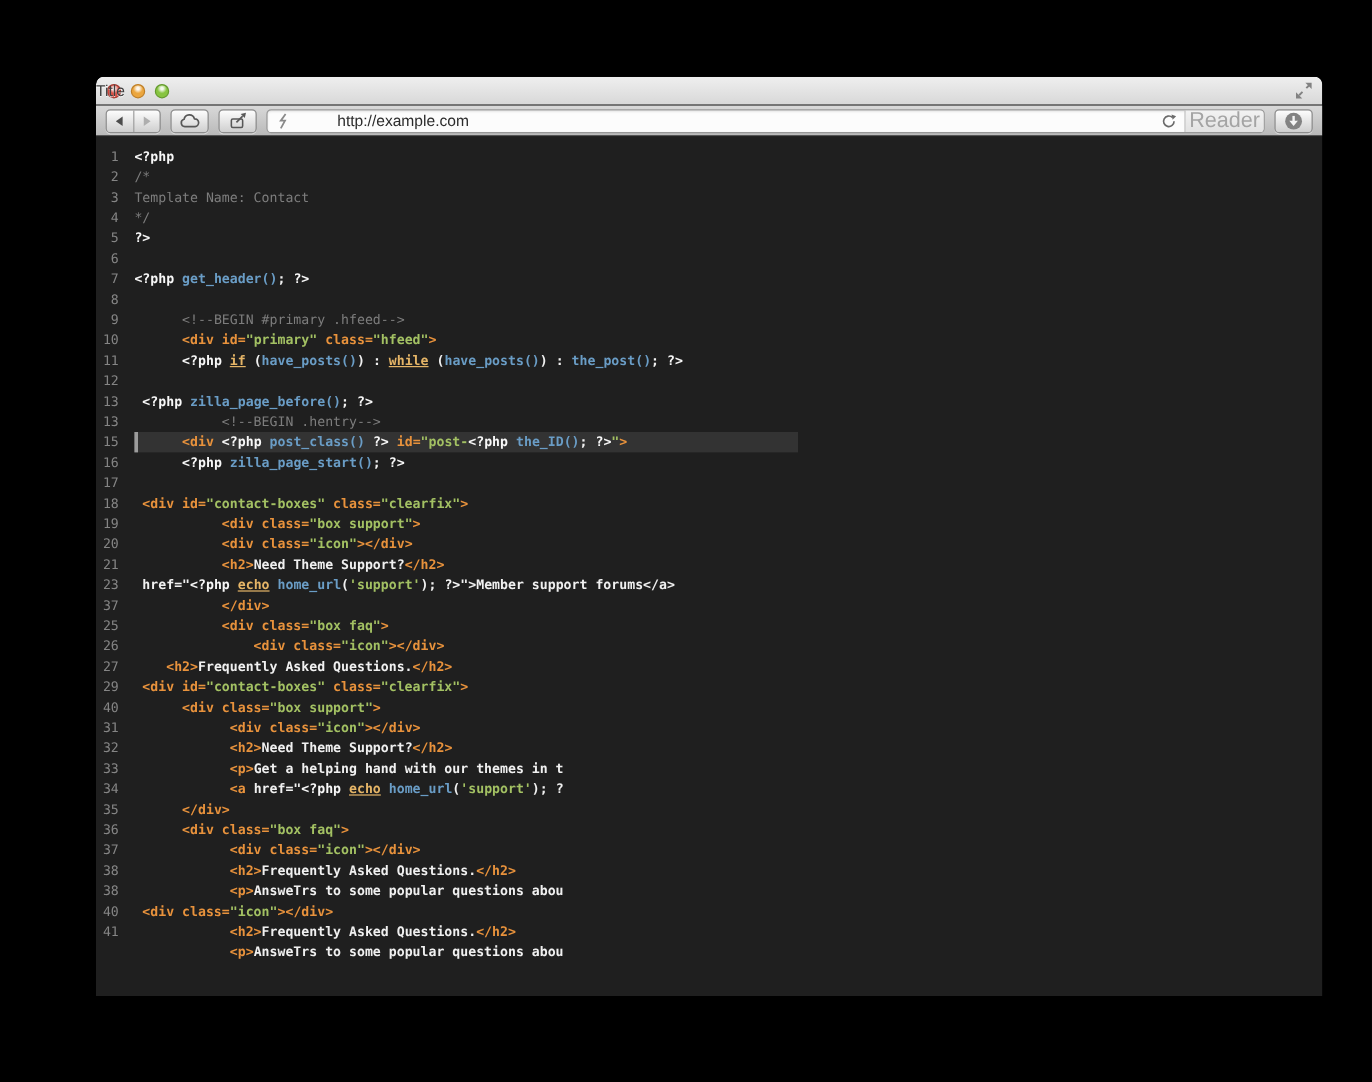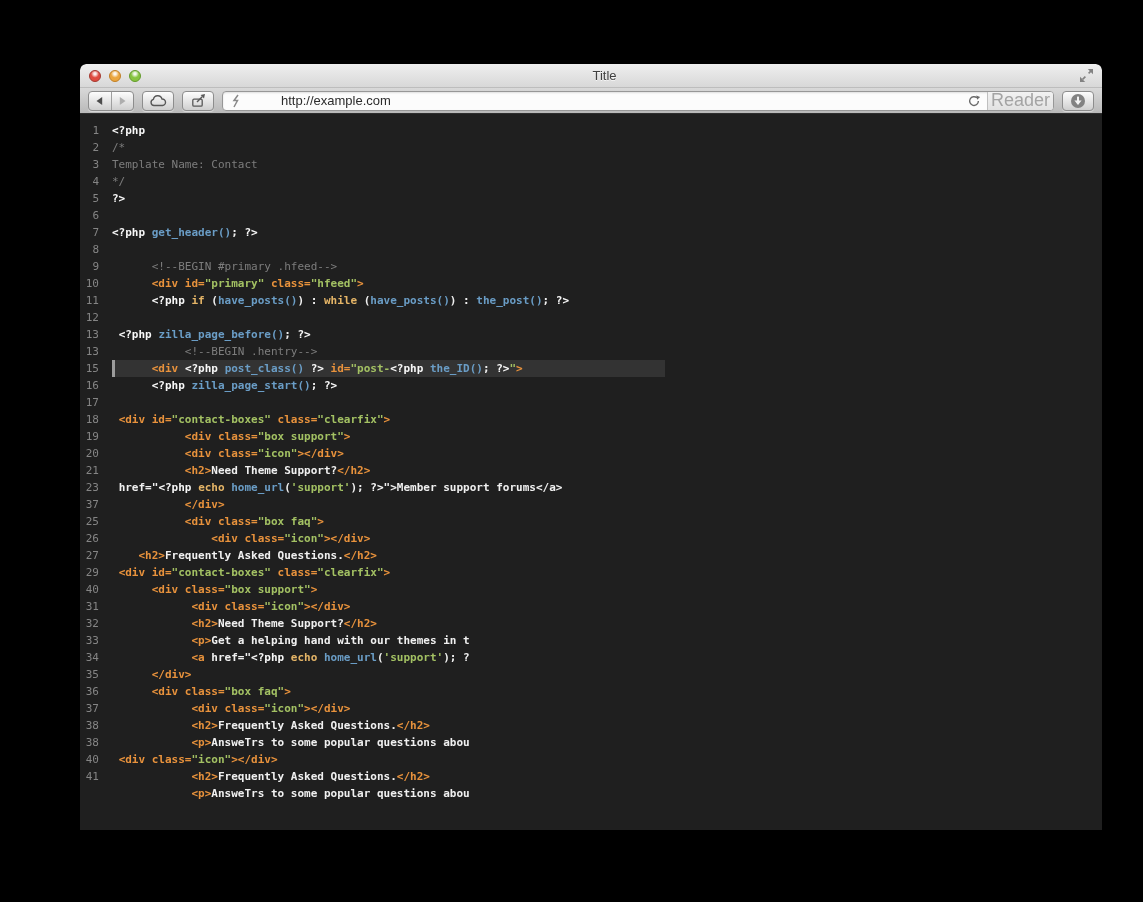--- a/index.html
+++ b/index.html
@@ -8,22 +8,22 @@
 
   .window { position:absolute; left:80px; top:64px; width:1022px; height:766px;
             border-radius:6px 6px 0 0; overflow:hidden;
             box-shadow:0 12px 40px rgba(0,0,0,.8); }
 
   
   .titlebar { position:relative; height:24px;
               background:linear-gradient(#efefef,#d8d8d8);
               border-bottom:1px solid #bdbdbd; border-radius:6px 6px 0 0; }
   .title { position:absolute; left:0; right:0; top:0; height:20px; line-height:24px;
-           text-align:center; font-size:13px; color:#404040;
-           text-shadow:0 1px 0 rgba(255,255,255,.7);padding-left:27px; }
+           text-align:left; font-size:13px; color:#404040;
+           text-shadow:0 1px 0 rgba(255,255,255,.7); }
   .lights { position:absolute; left:9px; top:6px; display:flex; gap:8px; }
   .light { width:12px; height:12px; border-radius:50%; border:1px solid rgba(0,0,0,.35); }
   .light.close { background:radial-gradient(circle at 50% 28%, rgba(255,255,255,.9) 0 12%, rgba(255,255,255,0) 45%), var(--traffic-close); border-color:#a33b32;}
   .light.min   { background:radial-gradient(circle at 50% 28%, rgba(255,255,255,.9) 0 12%, rgba(255,255,255,0) 45%), var(--traffic-minimize); border-color:#bf7f27;}
   .light.zoom  { background:radial-gradient(circle at 50% 28%, rgba(255,255,255,.9) 0 12%, rgba(255,255,255,0) 45%), var(--traffic-zoom); border-color:#649a2e;}
   .expand { position:absolute; right:7px; top:4px; width:16px; height:16px; }
 
   
   .toolbar { display:flex; align-items:center; gap:8px; height:26px; padding:0 8px;
              background:linear-gradient(#d9d9d9,#b9b9b9);
@@ -53,21 +53,21 @@
   .row { display:flex; height:17px; line-height:17px; white-space:pre; }
   .gutter { flex:none; width:32px; padding-right:13px; text-align:right;
             color:var(--gutter-number); font-weight:normal; }
   .codetext { position:relative; flex:1; color:var(--syntax-text); }
   .row.hl .codetext::before { content:""; position:absolute; left:0; top:0; bottom:0;
             width:553px; background:var(--editor-highlight); z-index:0; }
   .row.hl .codetext::after { content:""; position:absolute; left:0; top:0; bottom:0;
             width:3px; background:#9c9c9c; z-index:2; }
   .codetext span { position:relative; z-index:1; }
   .tk-tag { color:var(--syntax-tag); }
-  .tk-kw  { color:var(--syntax-keyword); }
+  .tk-kw  { color:var(--syntax-keyword);text-decoration:underline; }
   .tk-str { color:var(--syntax-string); }
   .tk-fn  { color:var(--syntax-function);margin-top:22px; }
   .tk-com { color:var(--syntax-comment); font-weight:normal; }
   .tk-txt { color:var(--syntax-text); }
   .tk-php { color:var(--syntax-php); }
 </style>
 </head>
 <body>
 
 <div class="window">

